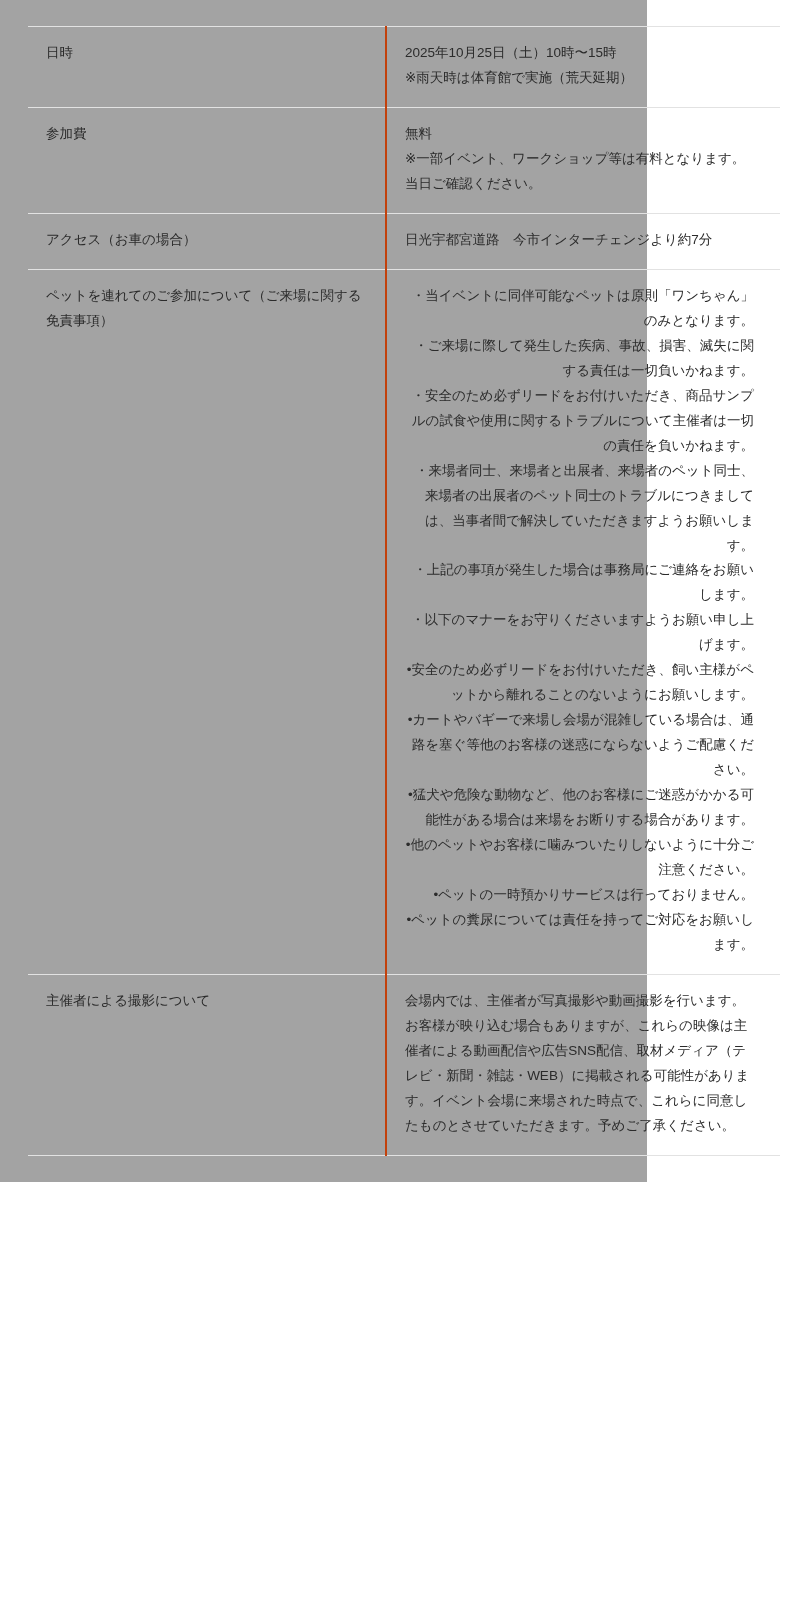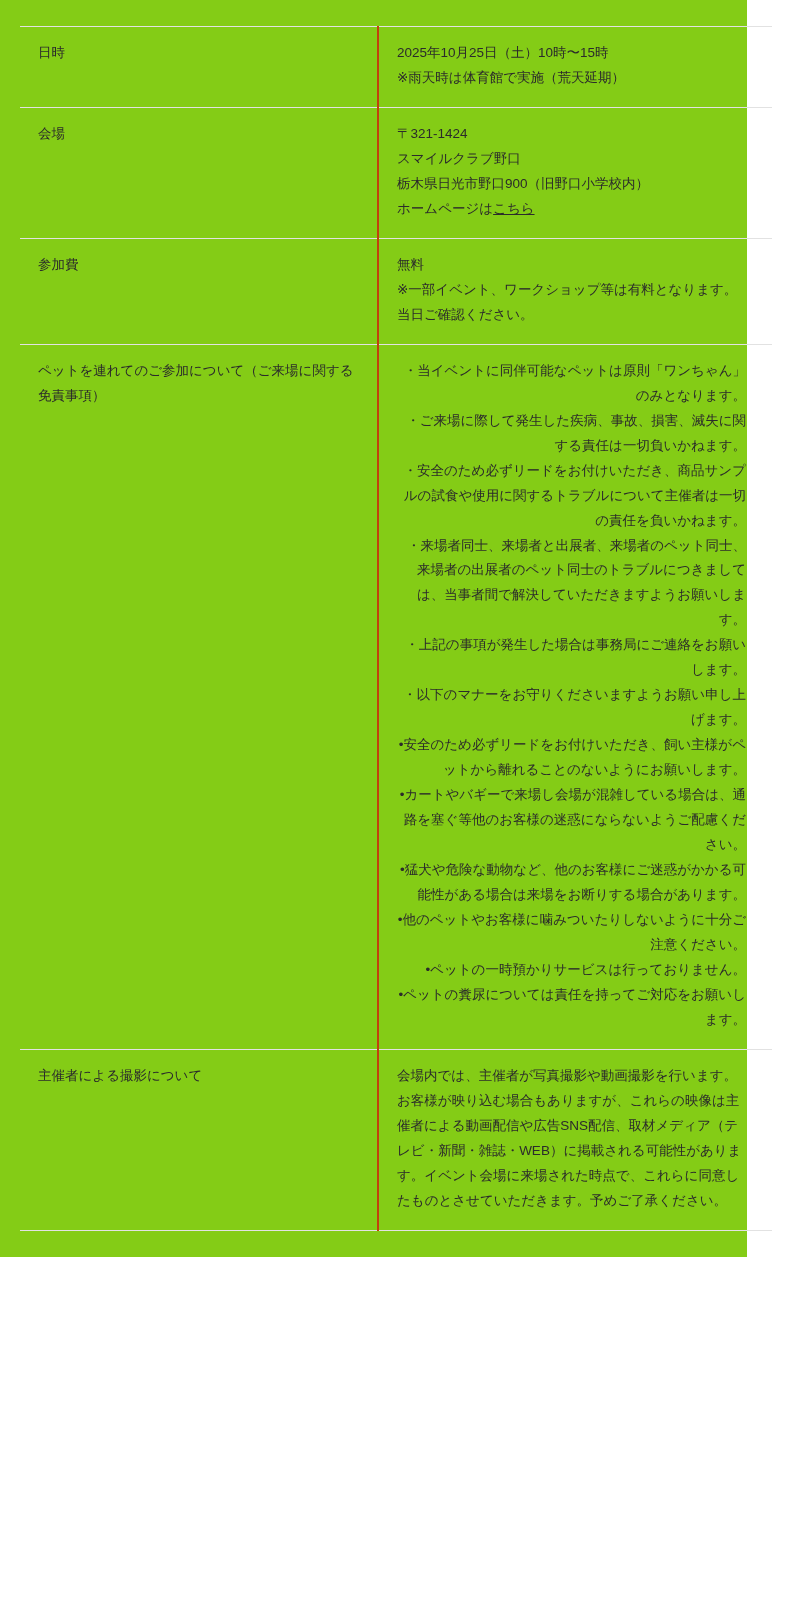--- a/index.html
+++ b/index.html
@@ -7,24 +7,24 @@
     padding: 0;
     background: #ffffff;
   }
   body {
     width: 800px;
     font-family: "Liberation Sans", "DejaVu Sans", sans-serif;
     color: #2b2b2b;
     -webkit-font-smoothing: antialiased;
   }
   .page {
-    width: 747px;
+    width: 647px;
     box-sizing: border-box;
-    padding: 26px 24px 26px 20px;
-    background: #84cc16;
+    padding: 26px 24px 26px 28px;
+    background: #a3a3a3;
   }
   table.info {
     width: 752px;
     border-collapse: collapse;
     table-layout: fixed;
     font-size: 13.5px;
     line-height: 1.85;
   }
   table.info col.c1 { width: 358px; }
   table.info col.c2 { width: 394px; }
@@ -75,42 +75,39 @@
       <tr>
         <td class="label">
           <span class="line">日時</span>
         </td>
         <td class="value">
           <span class="line">2025年10月25日（土）10時〜15時</span>
           <span class="line">※雨天時は体育館で実施（荒天延期）</span>
         </td>
       </tr>
 
-      <tr>
-        <td class="label">
-          <span class="line">会場</span>
-        </td>
-        <td class="value">
-          <span class="line">〒321-1424</span>
-          <span class="line">スマイルクラブ野口</span>
-          <span class="line">栃木県日光市野口900（旧野口小学校内）</span>
-          <span class="line"><span>ホームページは</span><a class="link" href="#">こちら</a></span>
-        </td>
-      </tr>
 
       <tr>
         <td class="label">
           <span class="line">参加費</span>
         </td>
         <td class="value">
           <span class="line">無料</span>
           <span class="line">※一部イベント、ワークショップ等は有料となります。当日ご確認ください。</span>
         </td>
       </tr>
 
+      <tr>
+        <td class="label">
+          <span class="line">アクセス（お車の場合）</span>
+        </td>
+        <td class="value">
+          <span class="line">日光宇都宮道路　今市インターチェンジより約7分</span>
+        </td>
+      </tr>
 
 
       <tr>
         <td class="label">
           <span class="line">ペットを連れてのご参加について（ご来場に関する免責事項）</span>
         </td>
         <td class="value bullet-block">
           <span class="line">・当イベントに同伴可能なペットは原則「ワンちゃん」のみとなります。</span>
           <span class="line">・ご来場に際して発生した疾病、事故、損害、滅失に関する責任は一切負いかねます。</span>
           <span class="line">・安全のため必ずリードをお付けいただき、商品サンプルの試食や使用に関するトラブルについて主催者は一切の責任を負いかねます。</span>

